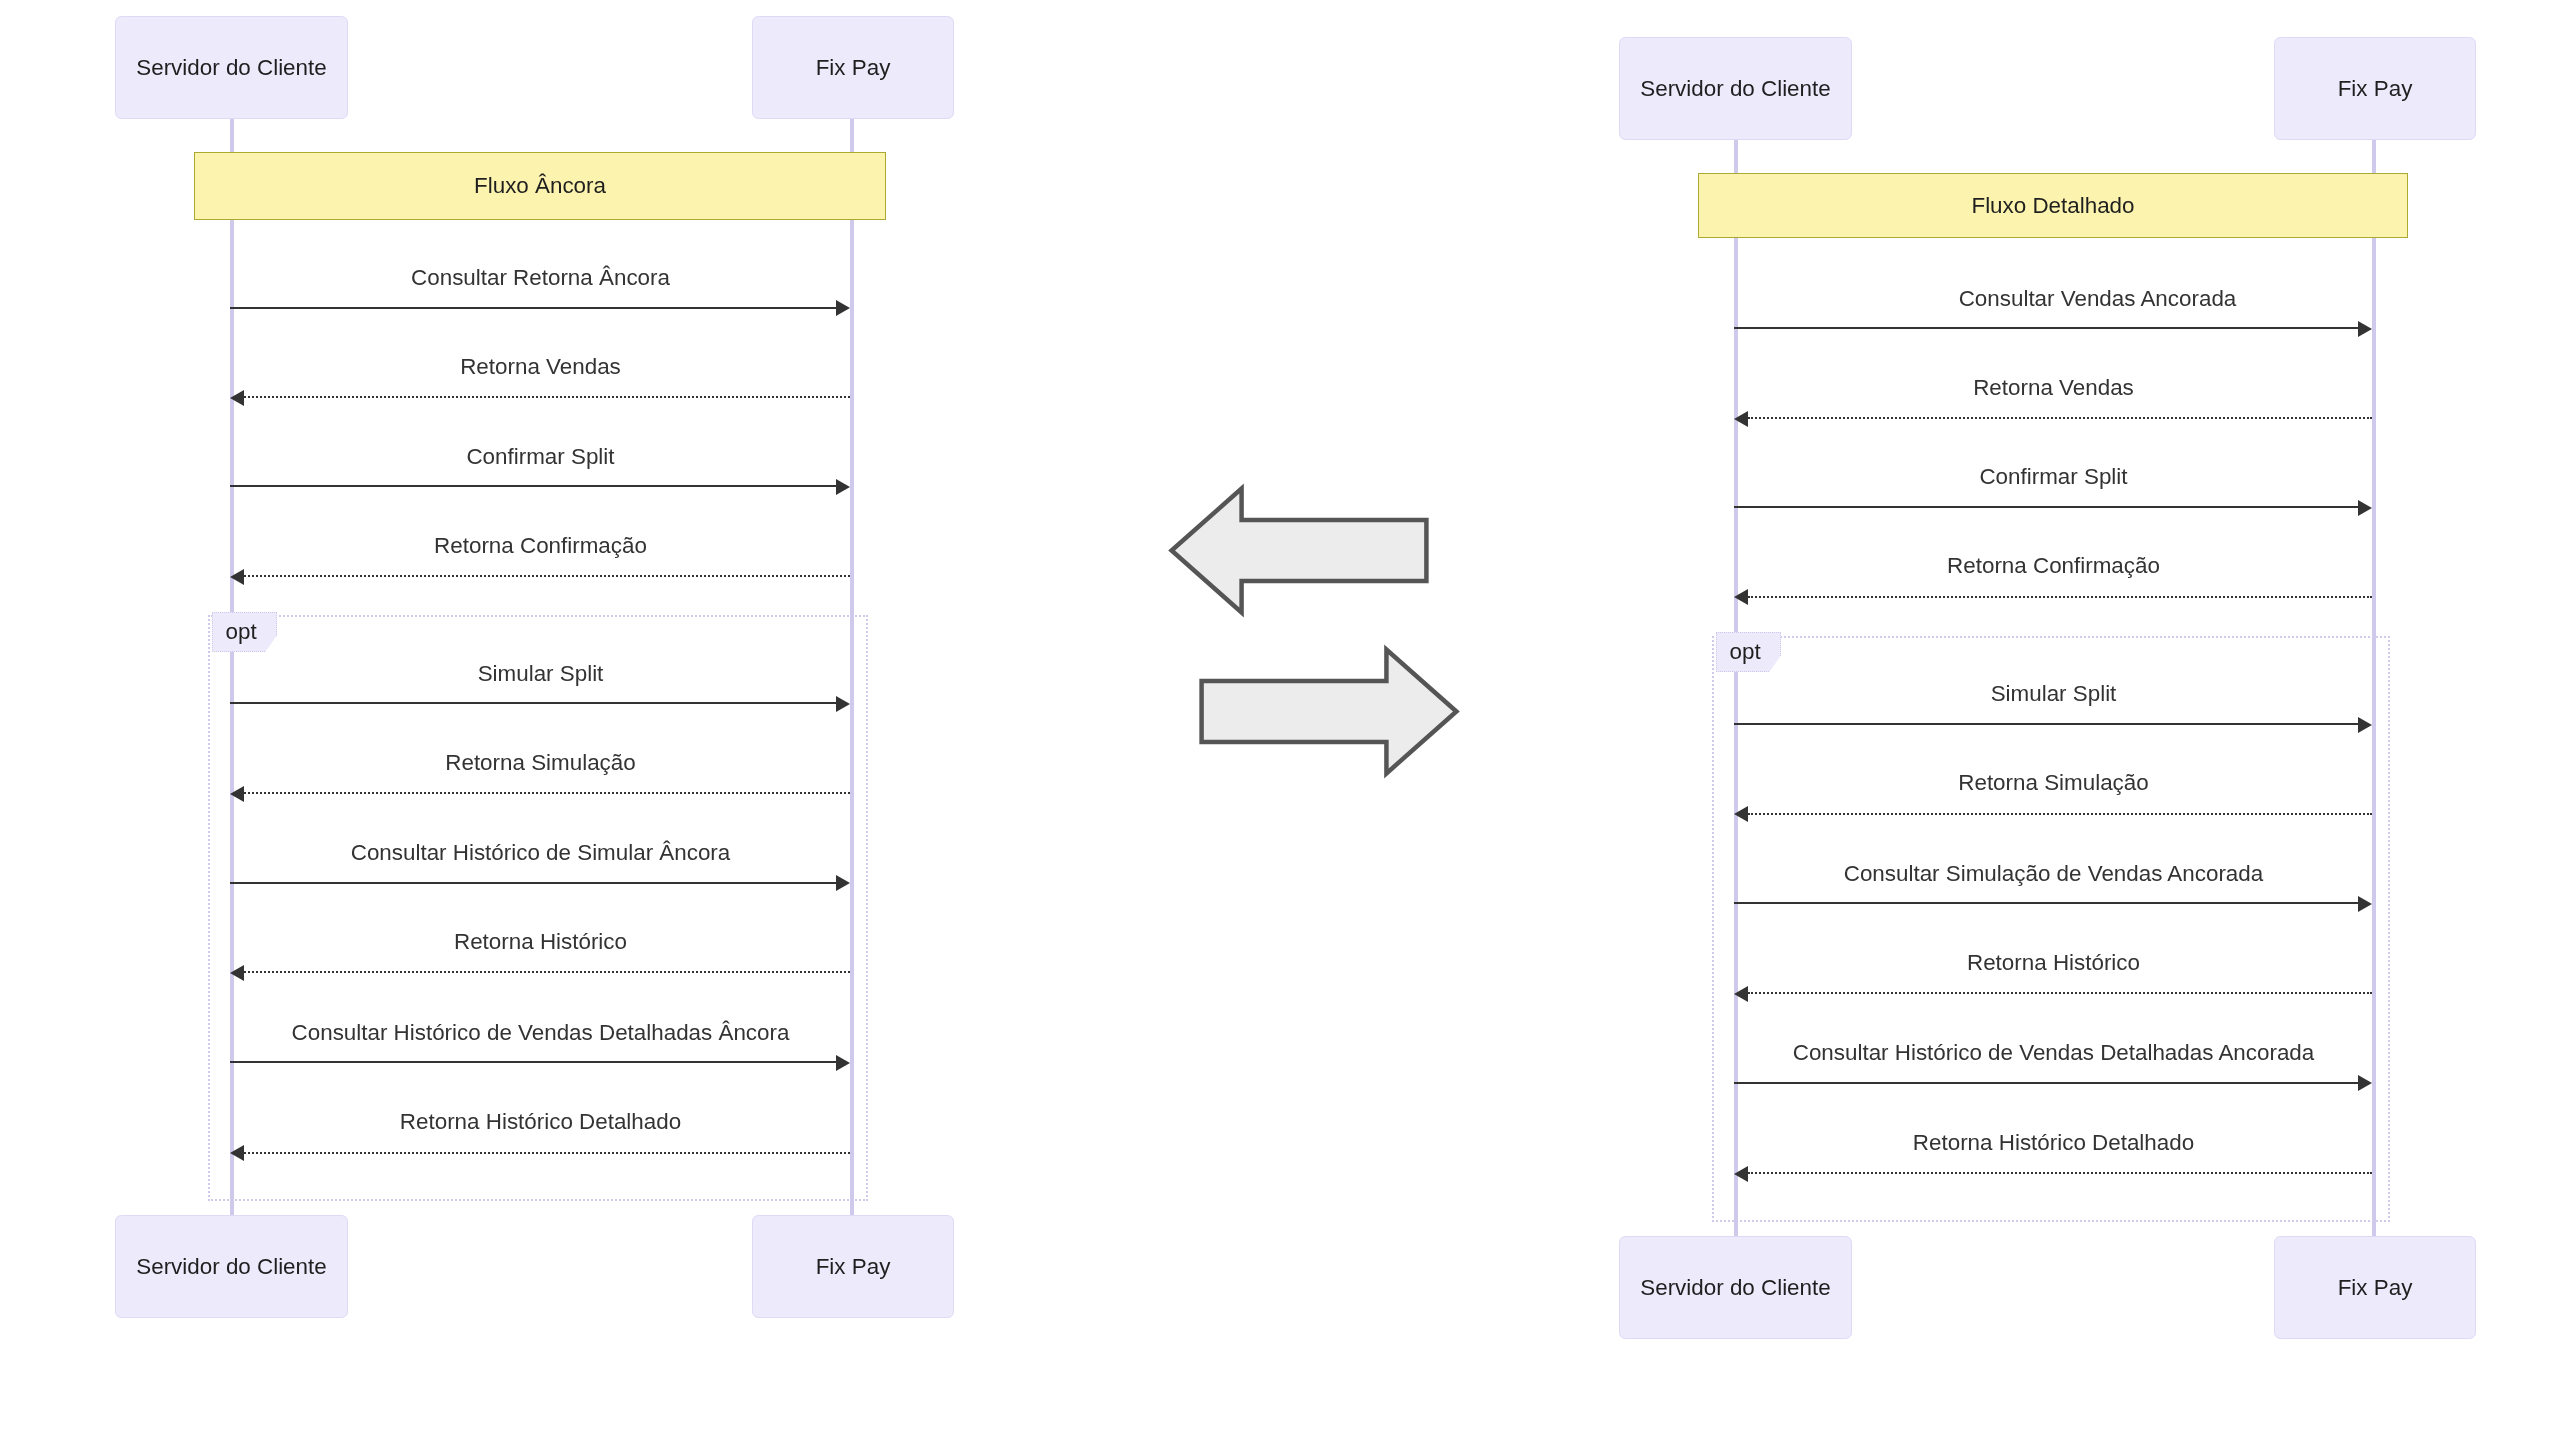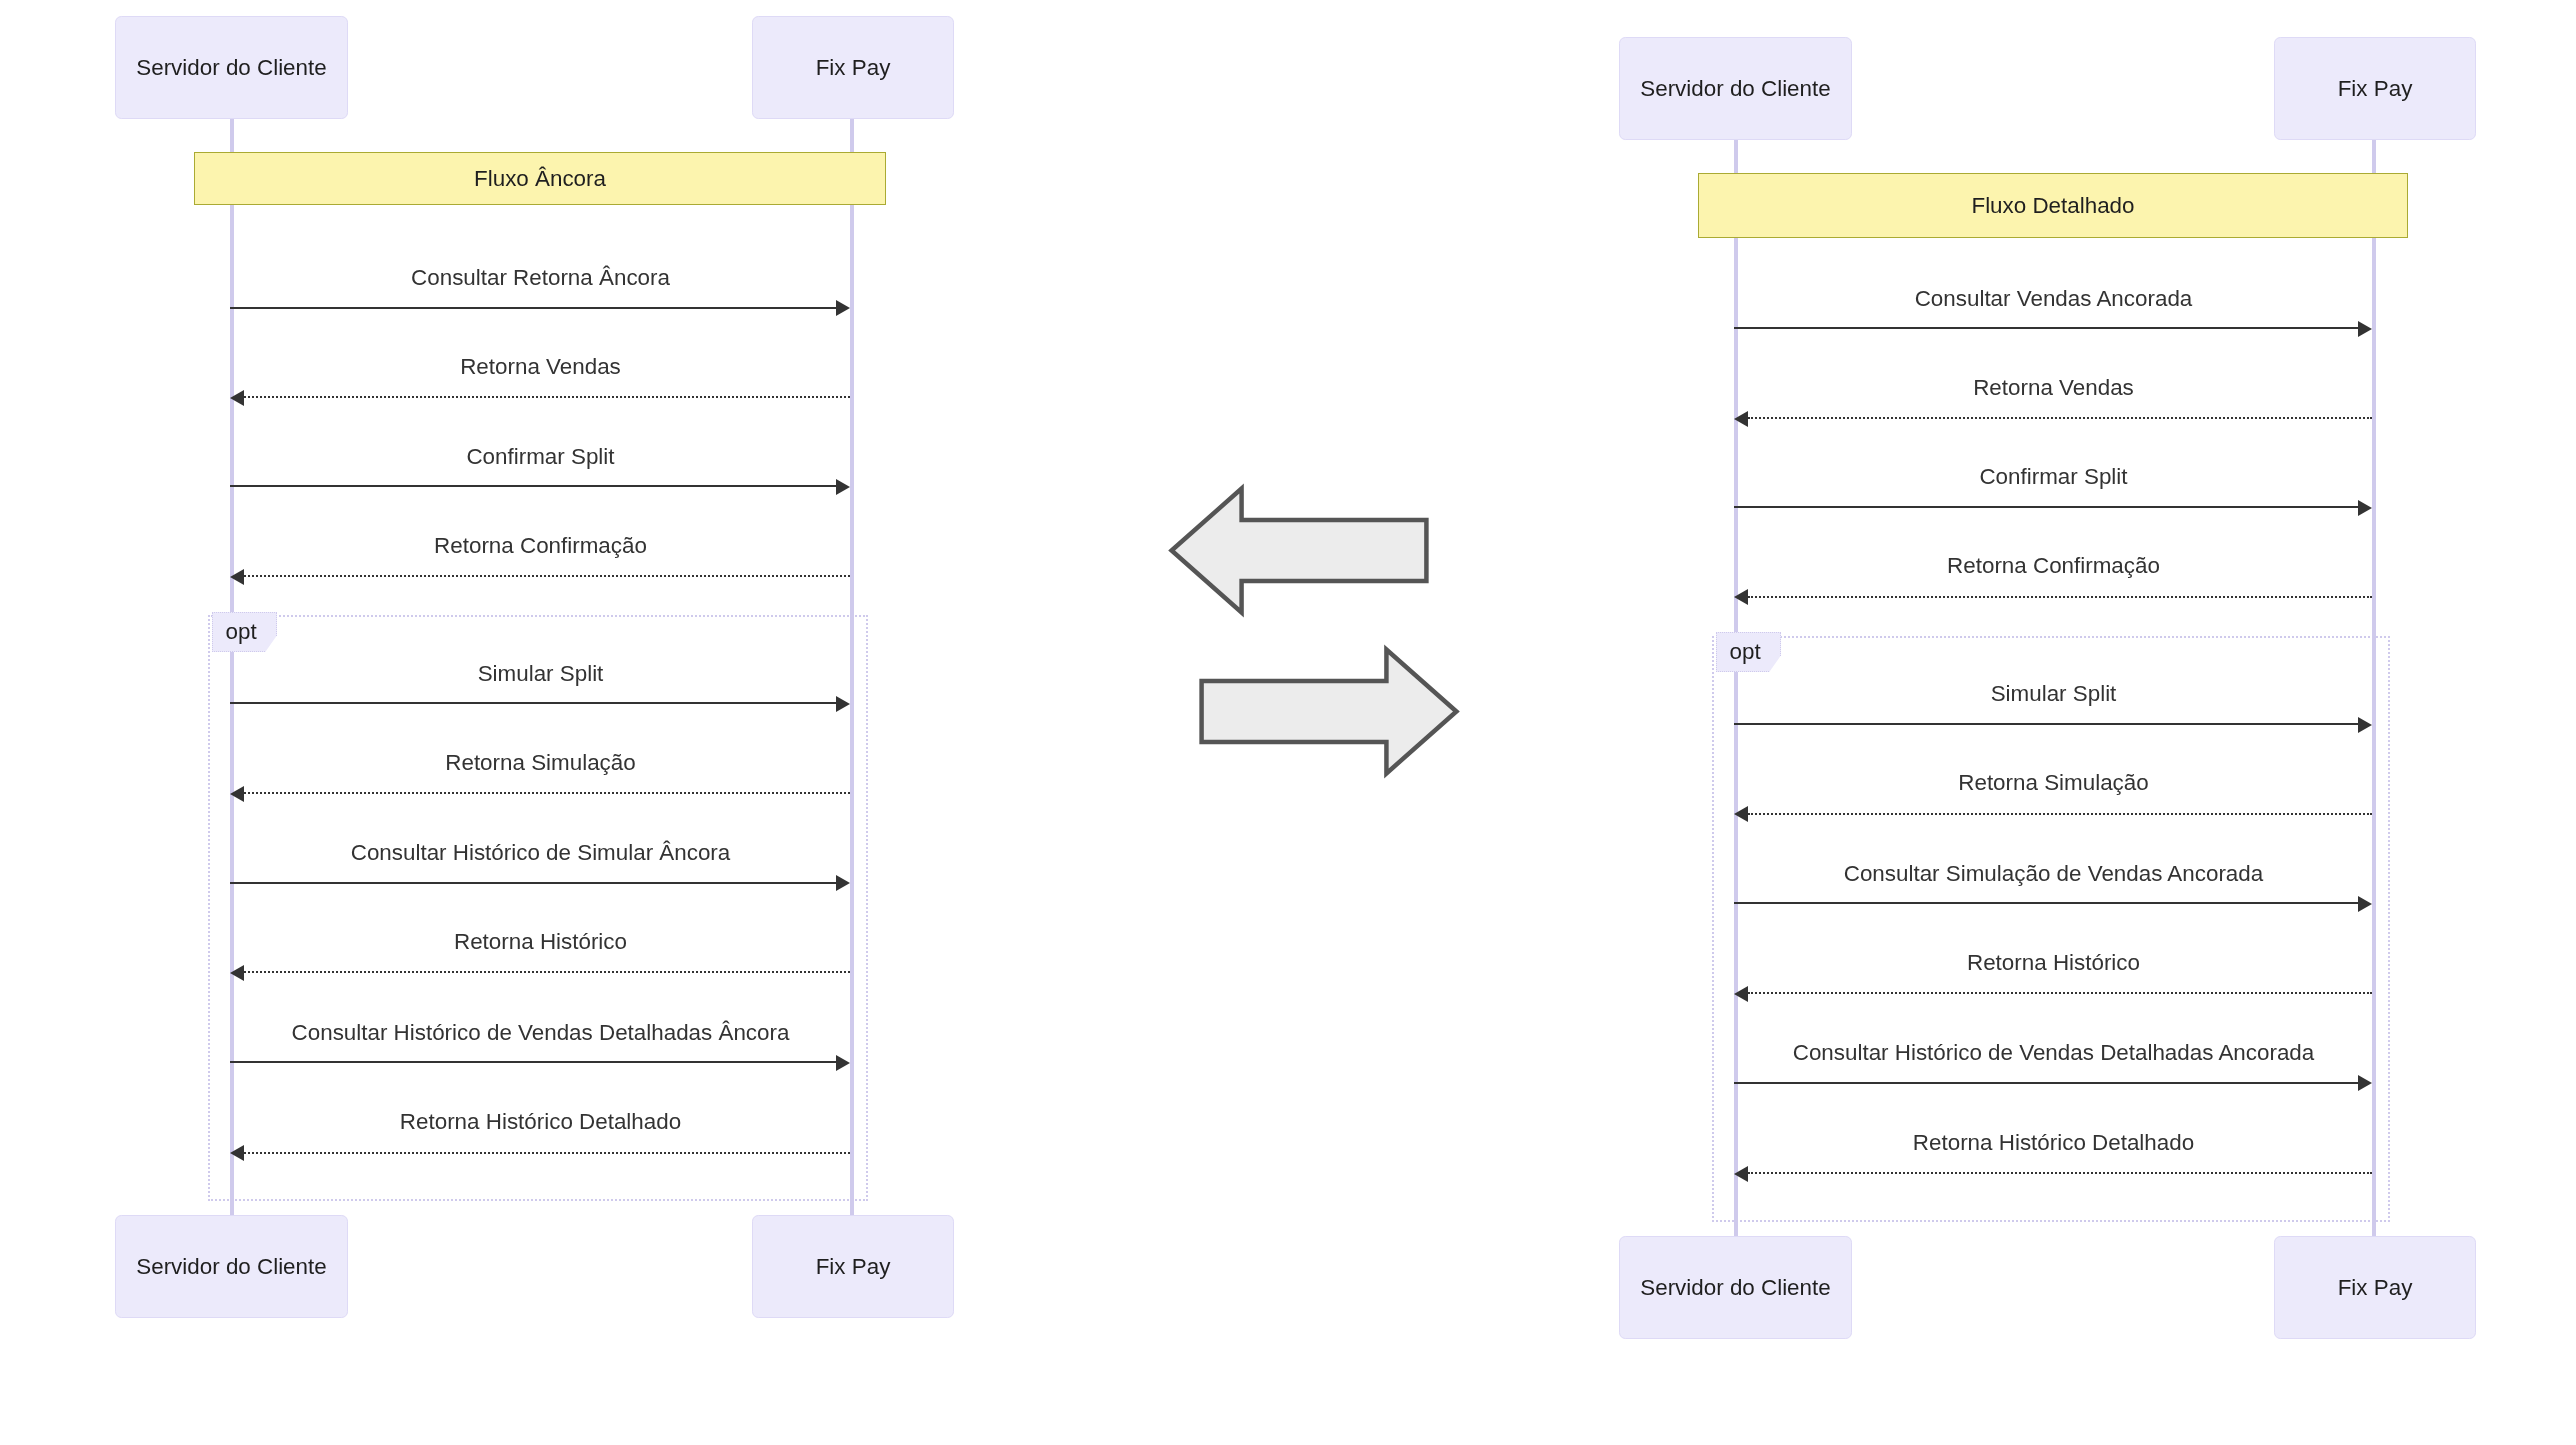--- a/index.html
+++ b/index.html
@@ -107,21 +107,21 @@
     <div class="actor" style="left:115px;top:16px;width:233px;height:103px;">
       <span>Servidor do Cliente</span>
     </div>
     <div class="actor" style="left:752px;top:16px;width:202px;height:103px;">
       <span>Fix Pay</span>
     </div>
 
     <div class="lifeline" style="left:230px;top:119px;height:1096px;"></div>
     <div class="lifeline" style="left:850px;top:119px;height:1096px;"></div>
 
-    <div class="note" style="left:194px;top:152px;width:692px;height:53px;justify-content:center;">
+    <div class="note" style="left:194px;top:152px;width:692px;height:68px;justify-content:center;">
       <span>Fluxo Âncora</span>
     </div>
 
     <div class="frag" style="left:208px;top:615px;width:660px;height:586px;"></div>
     <div class="frag-tab" style="left:212px;top:612px;width:65px;height:40px;">
       <span>opt</span>
     </div>
 
     <div class="msg-label" style="left:230px;top:267px;width:621px;">Consultar Retorna Âncora</div>
     <div class="msg-line" style="left:230px;top:307px;width:606px;"></div>
@@ -196,21 +196,21 @@
 
     <div class="note" style="left:1698px;top:173px;width:710px;height:65px;">
       <span>Fluxo Detalhado</span>
     </div>
 
     <div class="frag" style="left:1712px;top:636px;width:678px;height:586px;"></div>
     <div class="frag-tab" style="left:1716px;top:632px;width:65px;height:40px;">
       <span>opt</span>
     </div>
 
-    <div class="msg-label" style="left:1734px;top:288px;width:639px;">Consultar Vendas Ancorada</div>
+    <div class="msg-label" style="left:1734px;top:288px;width:639px;padding-left:44px;">Consultar Vendas Ancorada</div>
     <div class="msg-line" style="left:1734px;top:327px;width:624px;"></div>
     <div class="arrow-head right" style="left:2358px;top:321px;"></div>
 
     <div class="msg-label" style="left:1734px;top:377px;width:639px;">Retorna Vendas</div>
     <div class="msg-line dotted" style="left:1748px;top:417px;width:624px;"></div>
     <div class="arrow-head left" style="left:1734px;top:411px;"></div>
 
     <div class="msg-label" style="left:1734px;top:466px;width:639px;">Confirmar Split</div>
     <div class="msg-line" style="left:1734px;top:506px;width:624px;"></div>
     <div class="arrow-head right" style="left:2358px;top:500px;"></div>

